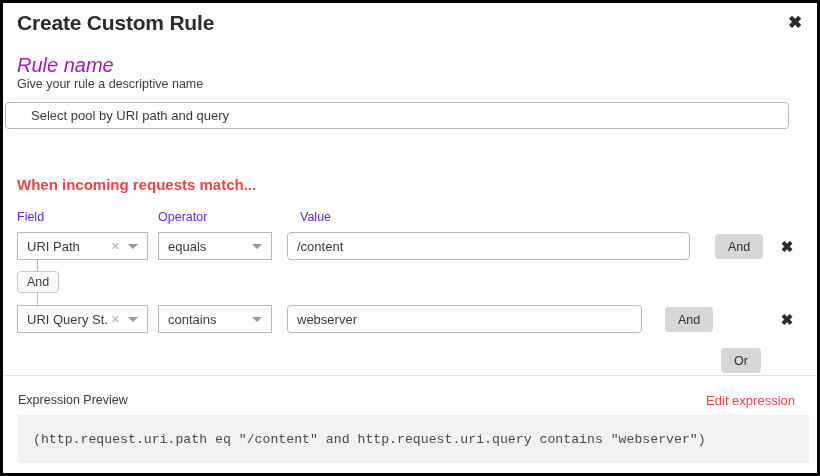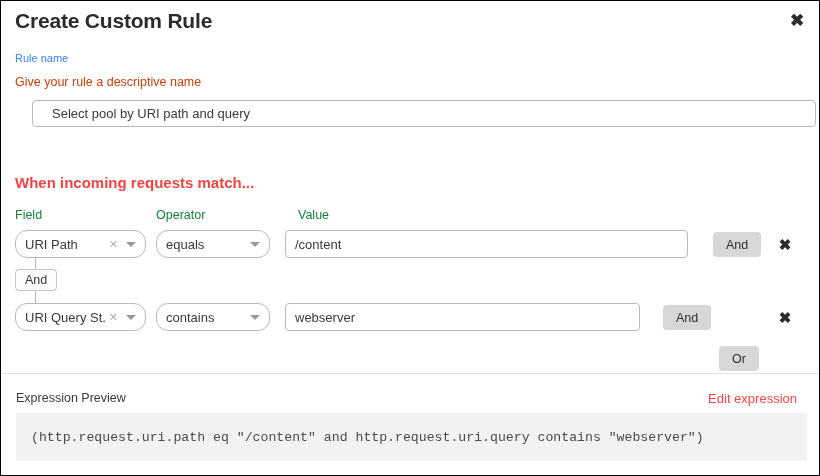--- a/index.html
+++ b/index.html
@@ -10,21 +10,21 @@
   body {
     font-family: "Liberation Sans", sans-serif;
     -webkit-font-smoothing: antialiased;
   }
   .dialog {
     position: relative;
     width: 820px;
     height: 476px;
     box-sizing: border-box;
     background: #ffffff;
-    border: 1px solid #000000;
+    border: 3px solid #000000;
     overflow: hidden;
   }
 
   
   .dlg-title {
     position: absolute;
     left: 14px;
     top: 8px;
     font-size: 21px;
     font-weight: bold;
@@ -49,77 +49,78 @@
     padding: 0;
     line-height: 1;
     font-family: "Liberation Sans", sans-serif;
   }
 
   
   .rule-name-label {
     position: absolute;
     left: 14px;
     top: 51px;
-    font-size: 11px;
-    color: #3b82f6;
+    font-size: 20px;
+    color: #a21caf;
+    font-style: italic;
   }
   .rule-name-help {
     position: absolute;
     left: 14px;
     top: 74px;
     font-size: 12.5px;
-    color: #c2410c;
+    color: #404040;
   }
   .rule-name-input {
     position: absolute;
-    left: 31px;
+    left: 2px;
     top: 99px;
     width: 784px;
     height: 27px;
     box-sizing: border-box;
     border: 1px solid #b9b9b9;
     border-radius: 4px;
     background: #ffffff;
     font-family: "Liberation Sans", sans-serif;
     font-size: 13px;
     color: #3a3a3a;
-    padding: 0 19px;
+    padding: 0 25px;
     outline: none;
   }
 
   
   .match-heading {
     position: absolute;
     left: 14px;
     top: 173px;
     font-size: 15px;
     font-weight: bold;
     color: #ef4444;
   }
   .col-label {
     position: absolute;
     top: 207px;
     font-size: 12.5px;
-    color: #15803d;
+    color: #6d28d9;
   }
   .col-label.field { left: 14px; }
   .col-label.operator { left: 155px; }
   .col-label.value { left: 297px; }
 
   
   .cond-row { position: absolute; left: 0; width: 820px; height: 28px; }
   .cond-row.row1 { top: 229px; }
   .cond-row.row2 { top: 302px; }
 
   .select-box {
     position: absolute;
     height: 28px;
     box-sizing: border-box;
     border: 1px solid #b9b9b9;
-    border-radius: 12px;
+    border-radius: 0;
     background: #ffffff;
     display: flex;
     align-items: center;
     cursor: pointer;
   }
   .select-box .sel-text {
     flex: 1;
     font-size: 13px;
     color: #3a3a3a;
     padding-left: 9px;

